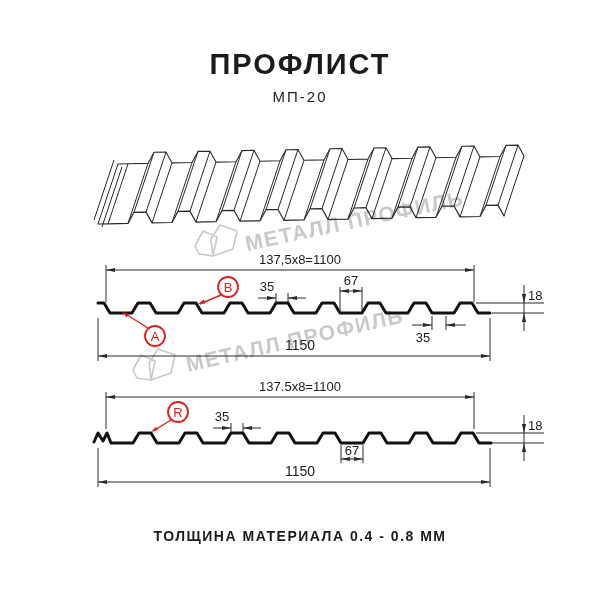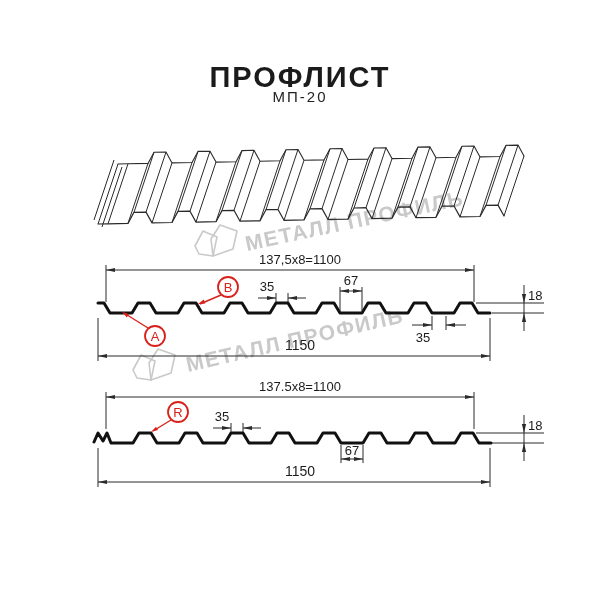--- a/index.html
+++ b/index.html
@@ -1,18 +1,18 @@
 <!DOCTYPE html>
 <html><head>
 <meta charset="utf-8">
 <style>
   html,body{margin:0;padding:0;background:#fff;}
   .canvas{position:relative;width:600px;height:600px;background:#ffffff;overflow:hidden;
           font-family:"Liberation Sans",sans-serif;}
-  .page-title{position:absolute;top:61px;left:0;width:600px;text-align:center;
+  .page-title{position:absolute;top:48px;left:0;width:600px;text-align:center;
               font-size:29px;font-weight:bold;letter-spacing:2px;color:#1b1b1b;}
   .page-subtitle{position:absolute;top:88px;left:0;width:600px;text-align:center;
               font-size:15px;font-weight:normal;letter-spacing:2px;color:#222;}
   .footer-note{position:absolute;top:528px;left:0;width:600px;text-align:center;
               font-size:14px;font-weight:bold;letter-spacing:1.5px;color:#1b1b1b;}
   svg{position:absolute;left:0;top:0;}
   svg text{font-family:"Liberation Sans",sans-serif;fill:#1c1c1c;}
   .dimlbl{font-size:13px;}
   .dimlbl-big{font-size:14px;}
   .marker-letter{font-size:13px;fill:#d9201a;}
@@ -179,13 +179,14 @@
     <text class="dimlbl" x="528" y="430" text-anchor="start">18</text>
     <text class="dimlbl" x="222" y="421" text-anchor="middle">35</text>
     <text class="dimlbl" x="352" y="455" text-anchor="middle">67</text>
 
     <g>
       <circle cx="178" cy="412" r="10" fill="none" stroke="#d9201a" stroke-width="1.8"></circle>
       <text class="marker-letter" x="178" y="416.5" text-anchor="middle">R</text>
     </g>
   </svg>
 
+  <div class="footer-note">ТОЛЩИНА МАТЕРИАЛА 0.4 - 0.8 ММ</div>
 </div>
 
 </body></html>

